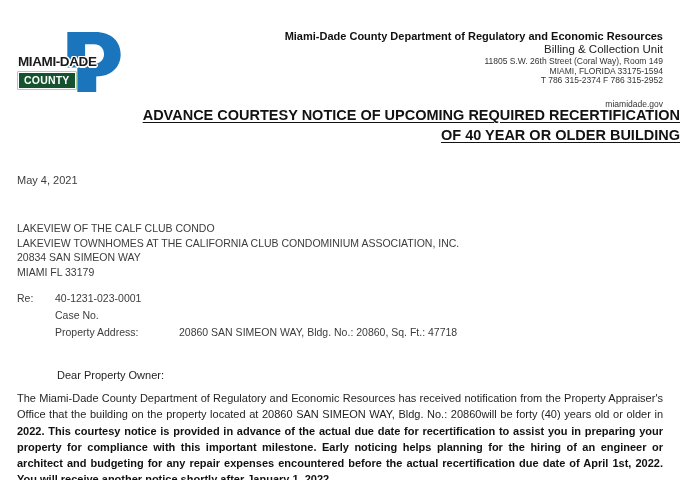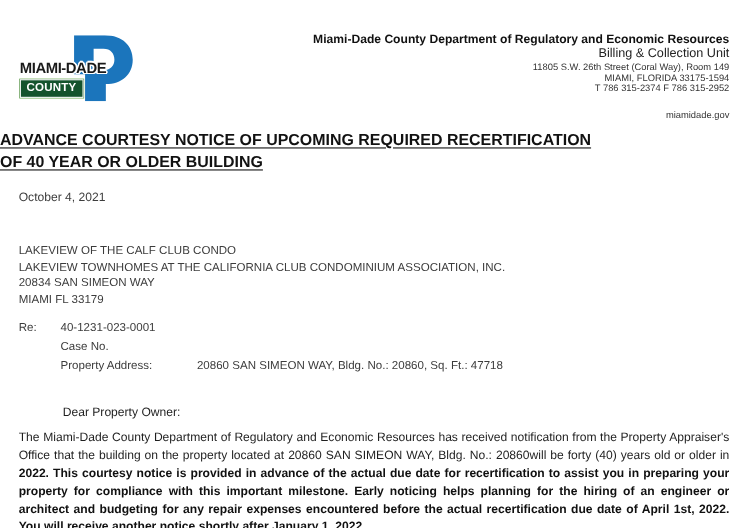--- a/index.html
+++ b/index.html
@@ -34,21 +34,21 @@
 
   
   .header-right { position: absolute; top: 30px; right: 17px; text-align: right; }
   .hdr-dept { font-size: 11px; font-weight: 700; color: #111; }
   .hdr-unit { font-size: 11.5px; color: #222; margin-top: 1px; }
   .hdr-small { font-size: 8.5px; color: #333; line-height: 9.5px; margin-top: 2px; }
   .hdr-small div { line-height: 9.5px; }
   .hdr-site { font-size: 8.5px; color: #333; margin-top: 13px; }
 
   
-  .title { position: absolute; top: 118px; left: 0; right: 0; text-align: left;
+  .title { position: absolute; top: 105px; left: 0; right: 0; text-align: right;
            font-weight: 700; font-size: 14.5px; color: #121212; line-height: 20px; }
   .title span { text-decoration: underline; text-underline-offset: 2px; }
 
   
   .date { position: absolute; top: 174px; left: 17px; font-size: 11px; color: #3d3d3d; }
 
   
   .addressee { position: absolute; top: 221px; left: 17px; font-size: 10.5px;
                color: #3c3c3c; line-height: 14.5px; }
 
@@ -91,21 +91,21 @@
       <div>T 786 315-2374 F 786 315-2952</div>
     </div>
     <div class="hdr-site">miamidade.gov</div>
   </div>
 
   <div class="title">
     <div><span>ADVANCE COURTESY NOTICE OF UPCOMING REQUIRED RECERTIFICATION</span></div>
     <div><span>OF 40 YEAR OR OLDER BUILDING</span></div>
   </div>
 
-  <div class="date">October 4, 2021</div>
+  <div class="date">May 4, 2021</div>
 
   <div class="addressee">
     <div>LAKEVIEW OF THE CALF CLUB CONDO</div>
     <div>LAKEVIEW TOWNHOMES AT THE CALIFORNIA CLUB CONDOMINIUM ASSOCIATION, INC.</div>
     <div>20834 SAN SIMEON WAY</div>
     <div>MIAMI FL 33179</div>
   </div>
 
   <div class="refblock">
     <div class="ref-row">

